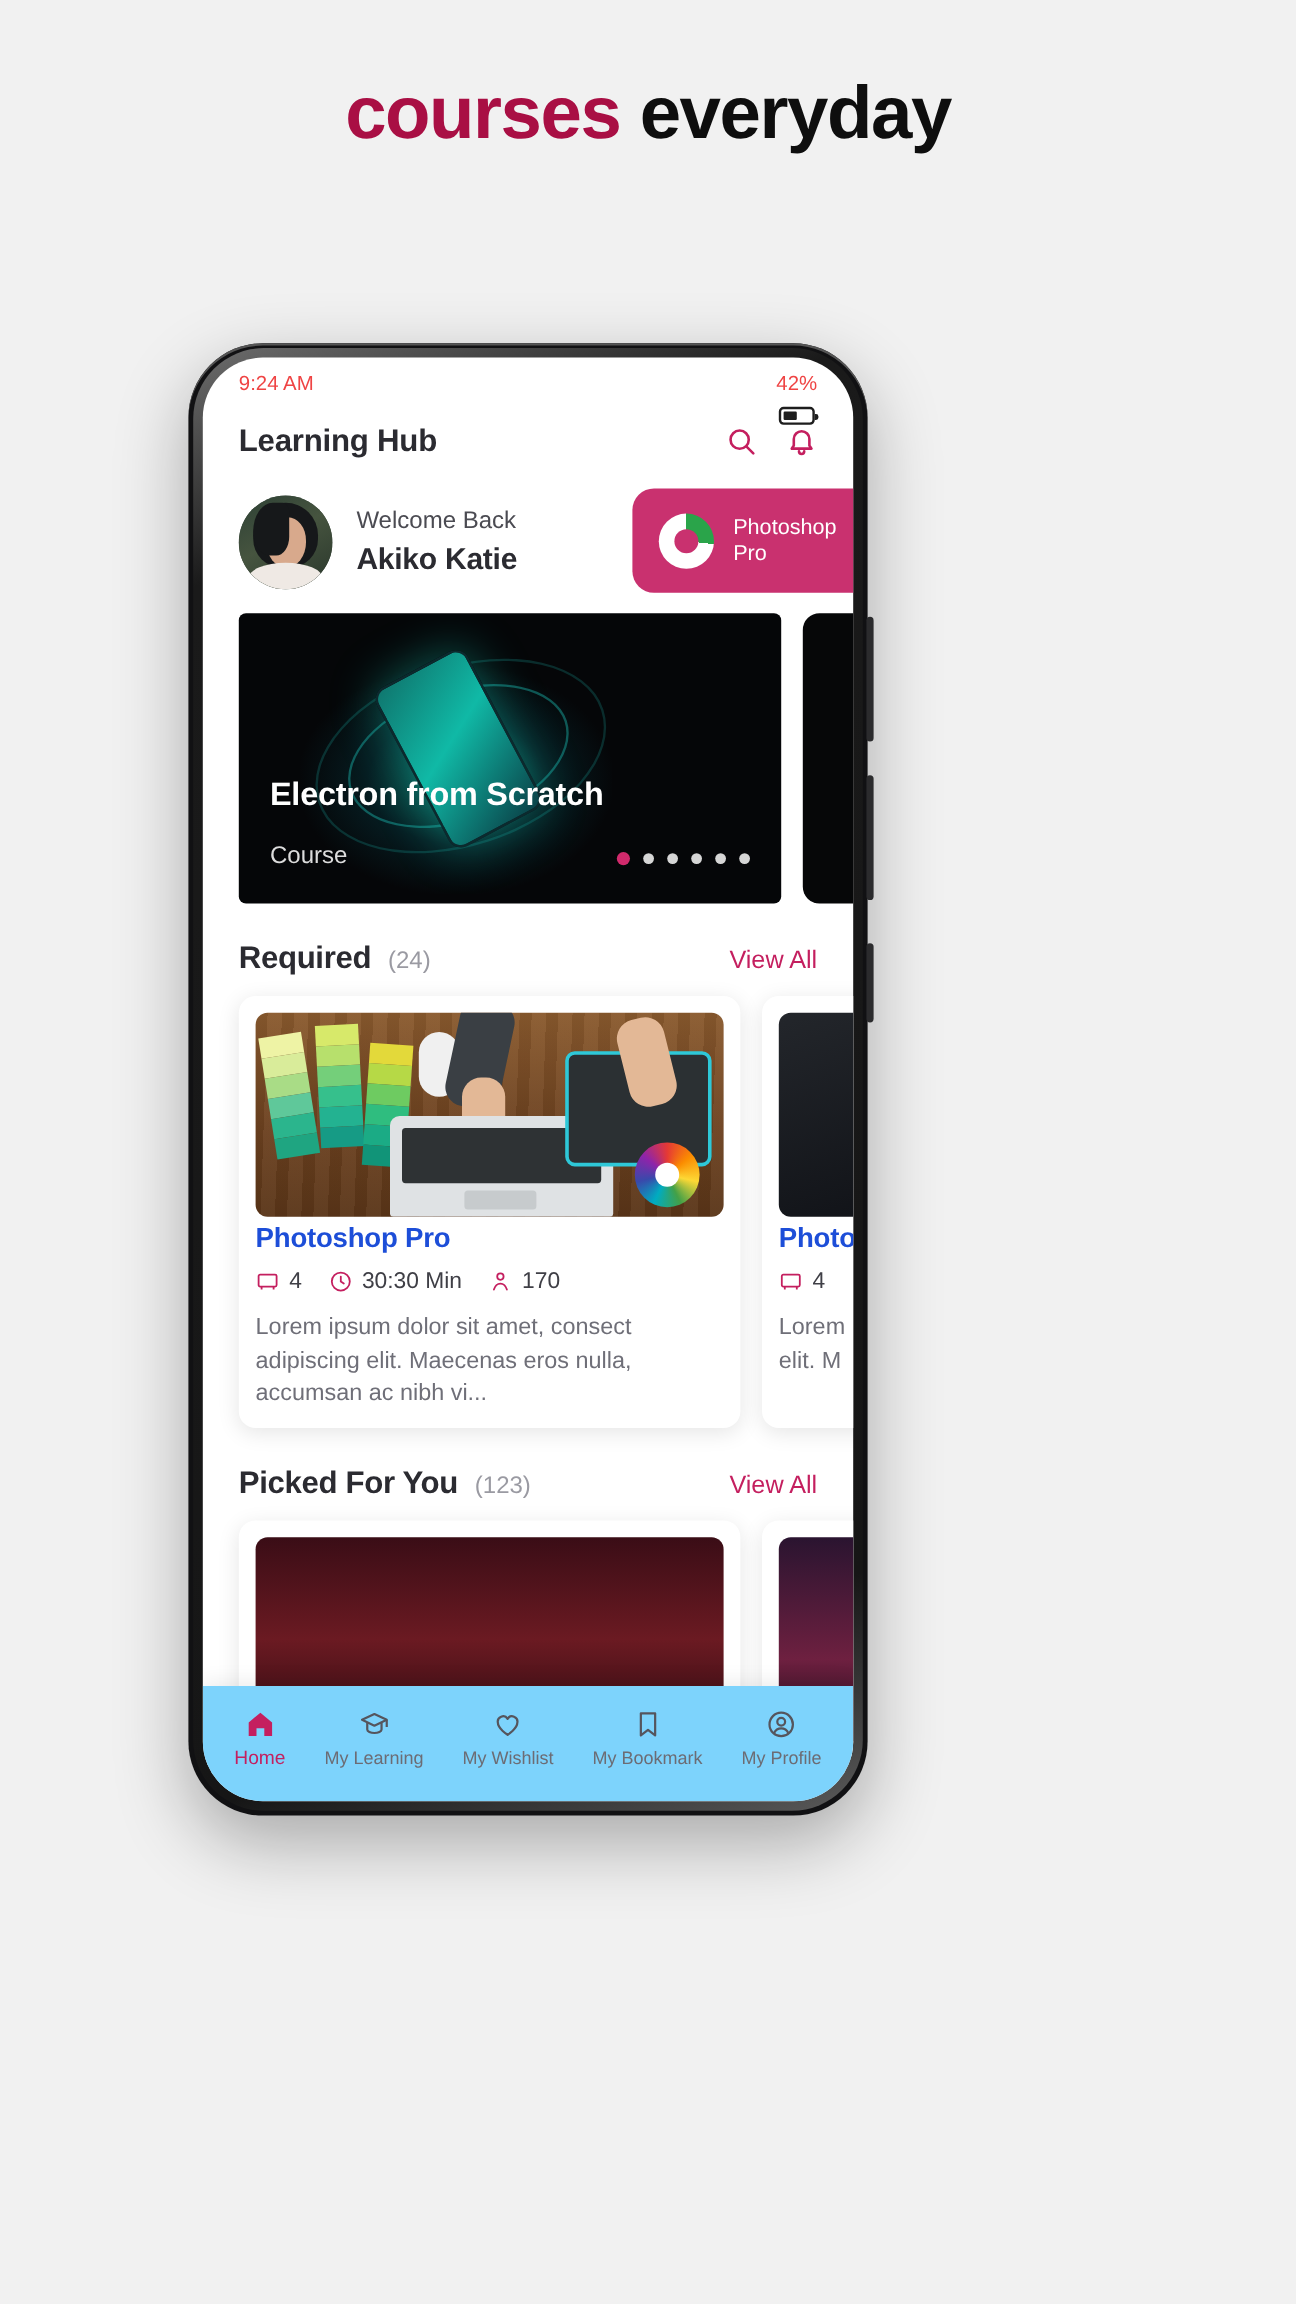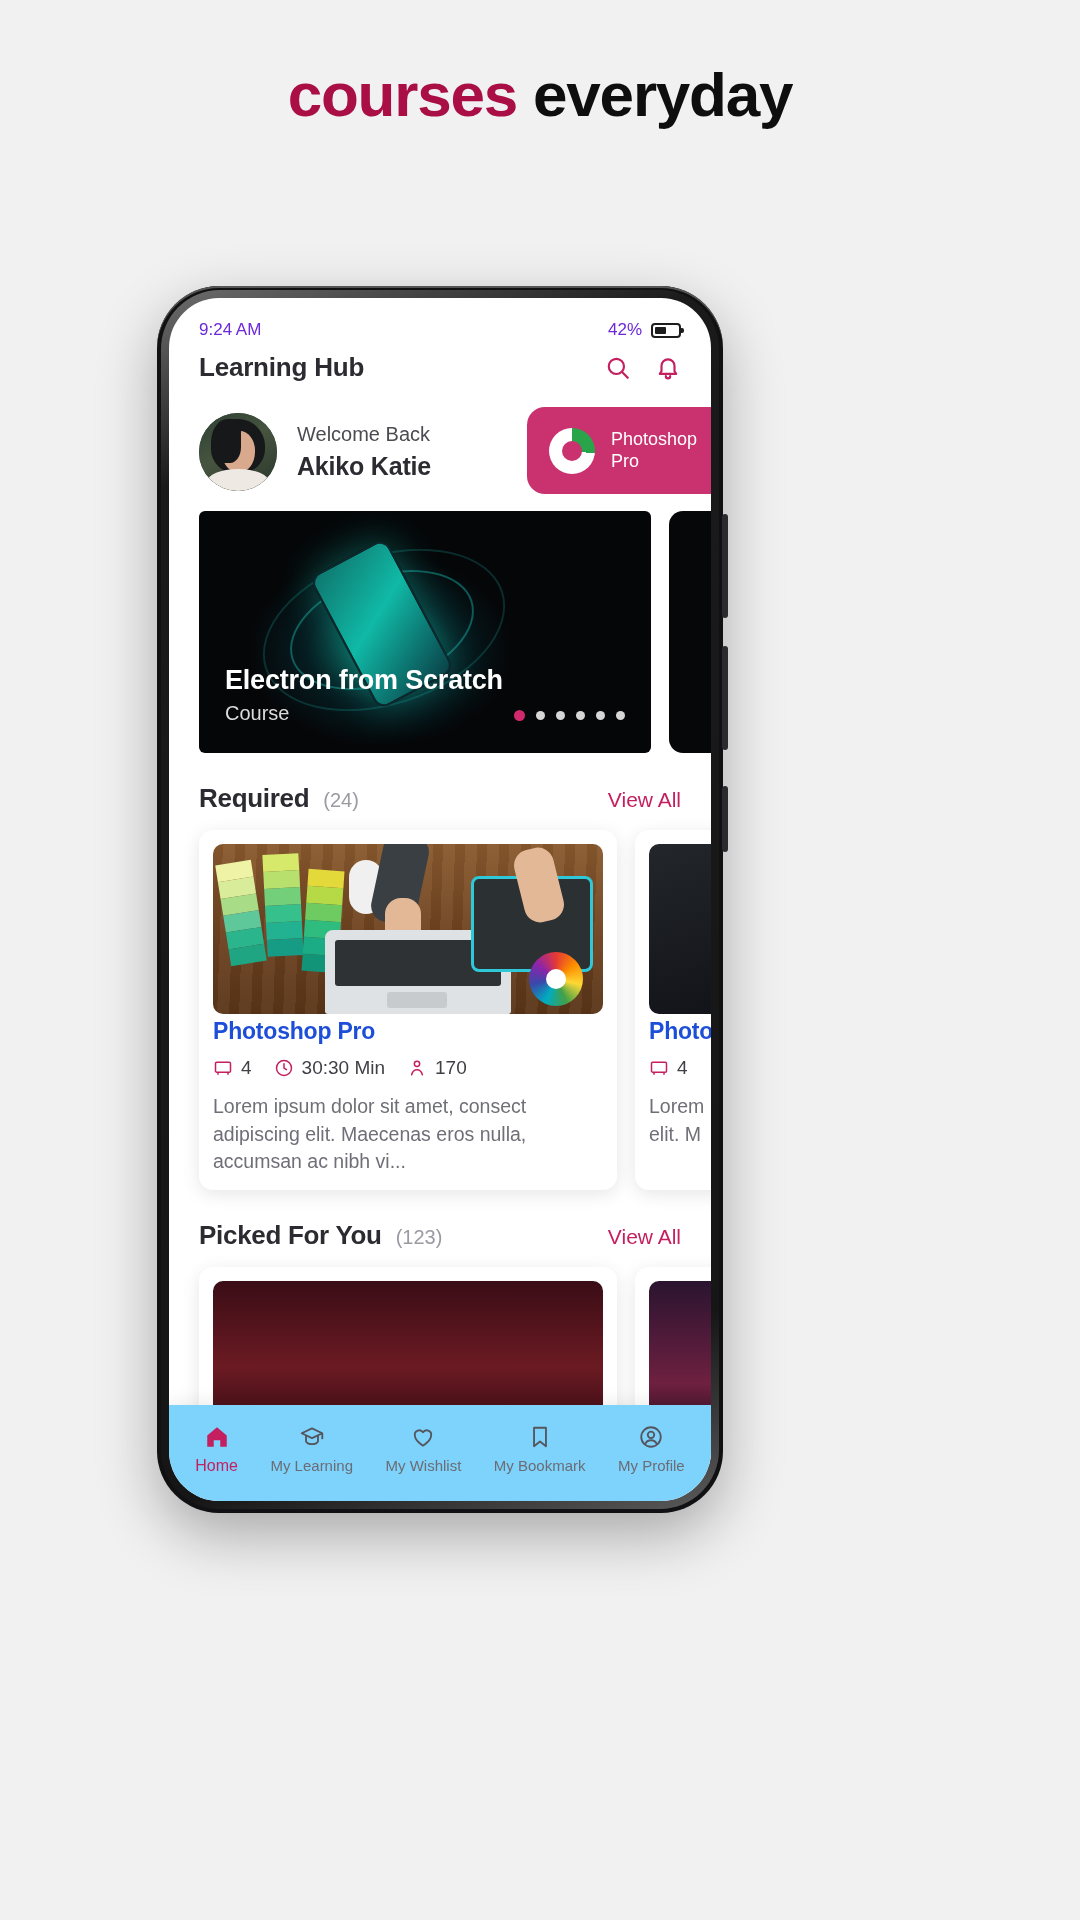--- a/index.html
+++ b/index.html
@@ -68,27 +68,27 @@
     border-radius: 50px;
     background: #ffffff;
     overflow: hidden;
     z-index: 2;
   }
 
   
   .statusbar {
     height: 42px;
     display: flex;
-    align-items: flex-end;
+    align-items: flex-start;
     justify-content: space-between;
     padding: 12px 30px 0 30px;
     font-size: 17px;
-    color: #6d28d9;
-  }
-  .status-right { display: flex; align-items: center; gap: 9px; }
+    color: #ef4444;
+  }
+  .status-right { display: flex; align-items: center; gap: 9px; flex-direction: column; }
   .battery {
     position: relative;
     width: 30px; height: 15px;
     border: 2px solid #1d1d1d;
     border-radius: 4px;
   }
   .battery::after {
     content: "";
     position: absolute;
     right: -5px; top: 3.5px;
@@ -207,21 +207,21 @@
     border: 2px solid #0c2a2e;
   }
   .hero .arc1, .hero .arc2 {
     position: absolute; border-radius: 50%;
     border: 2px solid rgba(30,200,190,0.40);
   }
   .hero .arc1 { left: 88px; top: 64px; width: 190px; height: 110px; transform: rotate(-18deg); }
   .hero .arc2 { left: 60px; top: 44px; width: 250px; height: 150px; border-color: rgba(30,200,190,0.20); transform: rotate(-18deg); }
   .hero-text { position: absolute; left: 26px; bottom: 28px; }
   .hero-title { color: #fff; font-size: 27px; font-weight: bold; letter-spacing: -0.2px; }
-  .hero-sub { color: #dcdcdc; font-size: 20px; margin-top: 6px; }
+  .hero-sub { color: #dcdcdc; font-size: 20px; margin-top: 24px; }
   .dots { position: absolute; right: 26px; bottom: 32px; display: flex; gap: 11px; align-items: center; }
   .dot { width: 9px; height: 9px; border-radius: 50%; background: #d6d6d6; }
   .dot.on { background: #d12a6c; width: 11px; height: 11px; }
   .hero-next {
     width: 120px; height: 242px; border-radius: 14px; background: #060708; flex: none;
   }
 
   
   .section-head {
     display: flex; align-items: baseline;

